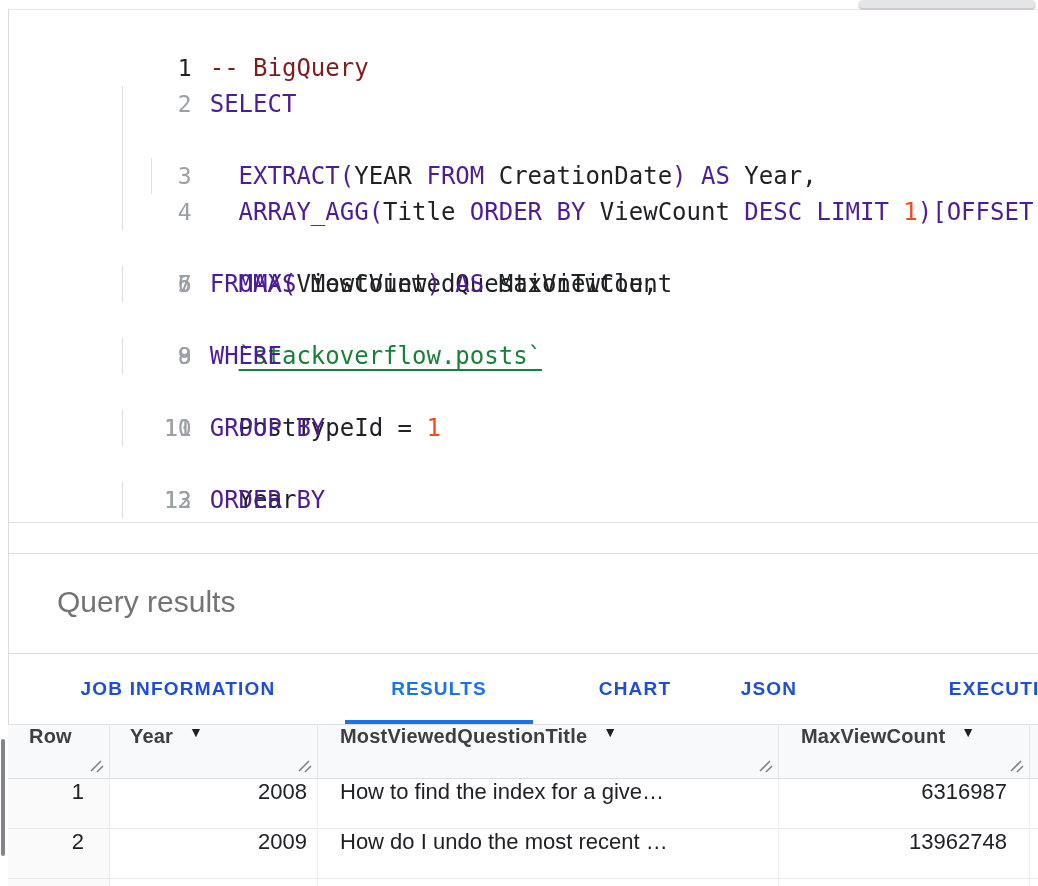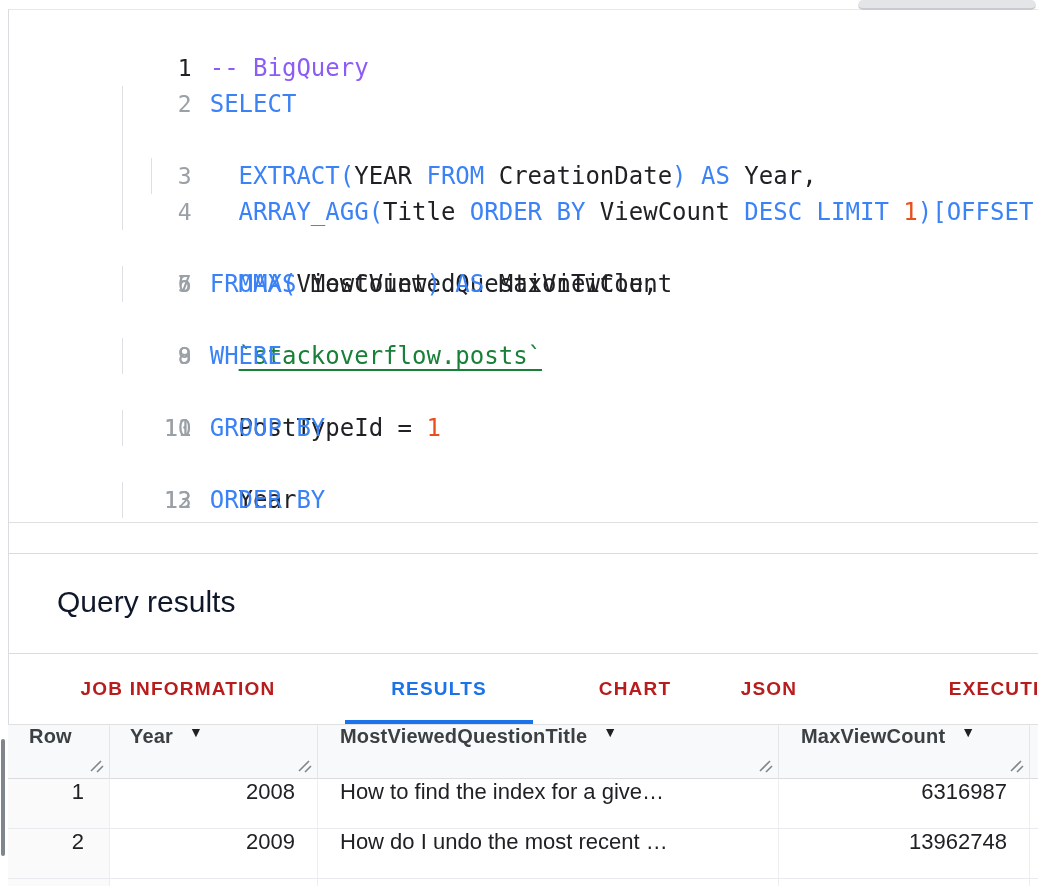--- a/index.html
+++ b/index.html
@@ -12,36 +12,36 @@
   #h-scrollbar{position:absolute;left:858px;top:0;width:178px;height:10px;background:#e4e5e7;border-bottom:2px solid #c9cbce;border-radius:6px;box-sizing:border-box;}
   #v-scrollbar{position:absolute;left:1px;top:739px;width:4px;height:117px;background:#80868b;border-radius:2px;}
 
   
   #editor{position:absolute;left:9px;top:10px;width:1029px;height:513px;box-sizing:border-box;border-bottom:1px solid #e0e0e0;padding-top:4px;overflow:hidden;background:#fff;
           font-family:"DejaVu Sans Mono","Liberation Mono",monospace;font-size:24px;}
   .cl{position:relative;height:36px;line-height:36px;white-space:pre;}
   .lnum{display:inline-block;width:114px;box-sizing:border-box;padding-right:18px;text-align:right;color:#9aa0a6;font-size:23px;vertical-align:top;}
   .cl.active .lnum{color:#202124;}
   .lcode{white-space:pre;color:#202124;}
-  .tk.kw{color:#3b82f6;}
-  .tk.cm{color:#8b5cf6;}
+  .tk.kw{color:#4c1d95;}
+  .tk.cm{color:#7f1d1d;}
   .tk.num{color:#ea4e1c;}
   .tk.lk{color:#188038;text-decoration:underline;text-underline-offset:5px;text-decoration-thickness:2px;}
   .tk.gr{color:#188038;}
   .guide{position:absolute;top:0;bottom:0;width:1px;background:#dcdfe3;}
 
   
   #divider-1{position:absolute;left:8px;right:0;top:553px;height:1px;background:#dadce0;}
-  #qr-title{position:absolute;left:57px;top:585px;font-size:30px;font-weight:400;color:#0f172a;}
+  #qr-title{position:absolute;left:57px;top:585px;font-size:30px;font-weight:400;color:#737373;}
   #divider-2{position:absolute;left:8px;right:0;top:653px;height:1px;background:#dadce0;}
 
   
   #tabbar{position:absolute;left:8px;right:0;top:654px;height:70px;border-bottom:1px solid #e0e0e0;box-sizing:content-box;}
   .tab{position:absolute;top:0;height:70px;display:flex;align-items:center;justify-content:center;
-       font-size:19px;font-weight:bold;letter-spacing:1.2px;color:#b91c1c;cursor:pointer;white-space:nowrap;}
+       font-size:19px;font-weight:bold;letter-spacing:1.2px;color:#1d4ed8;cursor:pointer;white-space:nowrap;}
   .tab.active{color:#1a73e8;}
   .tab.active::after{content:"";position:absolute;left:0;right:0;bottom:0;height:4px;background:#1a73e8;}
   #tab-job{left:30px;width:280px;}
   #tab-results{left:337px;width:188px;}
   #tab-chart{left:547px;width:160px;}
   #tab-json{left:671px;width:180px;}
   #tab-exec{left:899px;width:300px;}
 
   
   #table{position:absolute;left:8px;right:0;top:725px;bottom:0;overflow:hidden;background:#fff;}
@@ -49,21 +49,21 @@
   .thead-row{height:54px;background:#f8f9fa;}
   .tr{height:50px;background:#fff;}
   .th,.td{position:relative;display:flex;box-sizing:border-box;overflow:hidden;}
   .th{border-right:1px solid #e4e6e8;border-bottom:1px solid #dadce0;color:#3c4043;font-weight:bold;font-size:20px;letter-spacing:.2px;}
   .th:last-child{border-right:none;}
   .td{border-right:1px solid #eceef0;border-bottom:1px solid #e8eaed;color:#202124;font-size:22px;}
   .td:last-child{border-right:none;}
   .th-row,.td-rownum{padding-left:21px;}
   .td-rownum{justify-content:flex-end;padding-right:25px;background:#fafafa;}
   .th-year{padding-left:20px;}
-  .td-year{justify-content:flex-end;padding-right:22px;}
+  .td-year{justify-content:flex-end;padding-right:10px;}
   .th-title,.td-title{padding-left:22px;}
   .th-max{padding-left:22px;}
   .td-max{justify-content:flex-end;padding-right:22px;}
   .caret{margin-left:16px;font-size:14px;color:#202124;line-height:1;}
   .rhandle{position:absolute;right:5px;bottom:5px;}
 </style>
 </head>
 <body>
 
 <div id="app">

